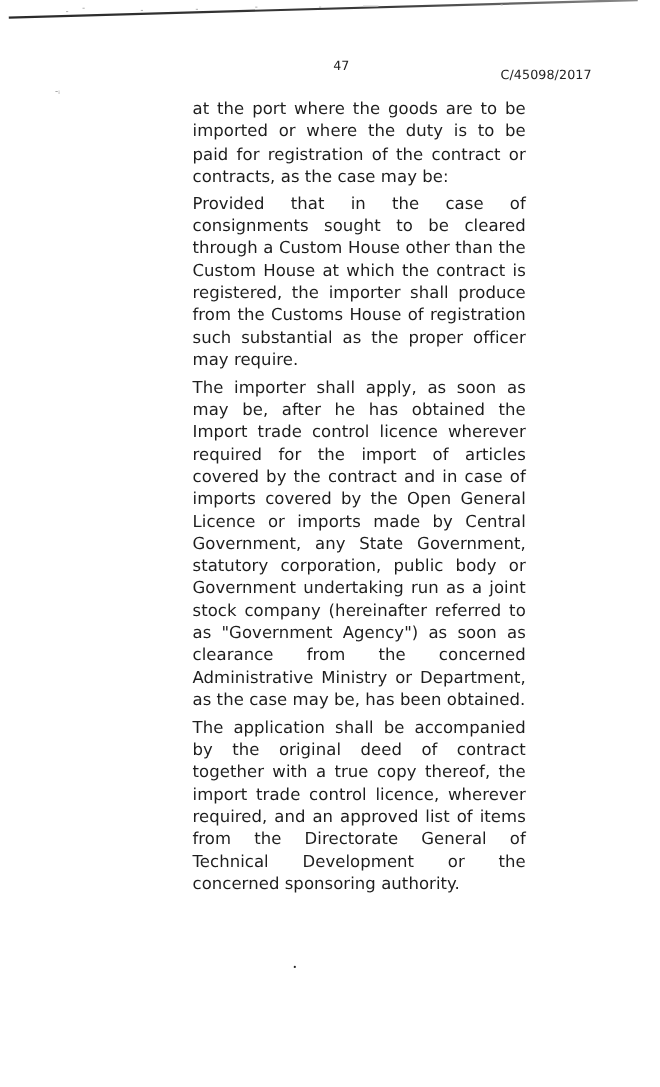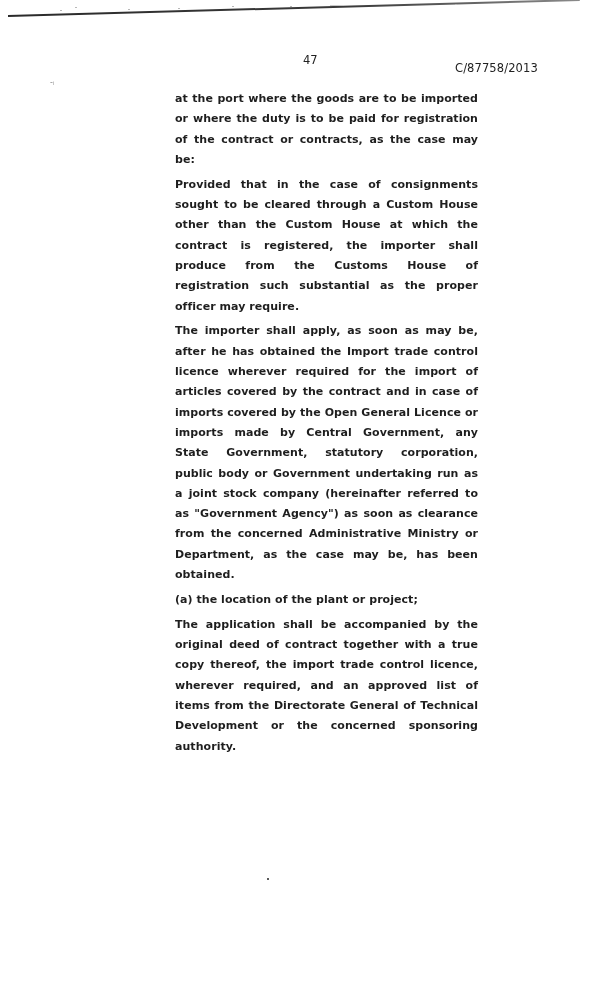--- a/index.html
+++ b/index.html
@@ -55,24 +55,23 @@
       left: 50px;
       top: 78px;
       font-size: 8px;
       color: #888;
     }
     .body-text {
       position: absolute;
       left: 175px;
       top: 89px;
       width: 303px;
-      font-size: 11px;
+      font-size: 15px;
       line-height: 20.3px;
       color: #1e1e1e;
-      font-weight: bold;
     }
     .body-text p {
       margin: 0 0 4.6px 0;
       text-align: justify;
       letter-spacing: 0.05px;
     }
     .stray-dot {
       position: absolute;
       left: 267px;
       top: 878px;
@@ -93,23 +92,22 @@
   <span style="left:178px;top:8px"></span>
   <span style="left:232px;top:6px"></span>
   <span style="left:290px;top:6px"></span>
   <span style="left:330px;top:5px;width:14px;background:#c8c8c8"></span>
   <span style="left:455px;top:4px"></span>
 </div>
 
 <div class="margin-mark">-ᵢ</div>
 
 <div class="page-number">47</div>
-<div class="case-number">C/87758/2013</div>
+<div class="case-number">C/45098/2017</div>
 
 <div class="body-text">
   <p>at the port where the goods are to be imported or where the duty is to be paid for registration of the contract or contracts, as the case may be:</p>
   <p>Provided that in the case of consignments sought to be cleared through a Custom House other than the Custom House at which the contract is registered, the importer shall produce from the Customs House of registration such substantial as the proper officer may require.</p>
   <p>The importer shall apply, as soon as may be, after he has obtained the Import trade control licence wherever required for the import of articles covered by the contract and in case of imports covered by the Open General Licence or imports made by Central Government, any State Government, statutory corporation, public body or Government undertaking run as a joint stock company (hereinafter referred to as "Government Agency") as soon as clearance from the concerned Administrative Ministry or Department, as the case may be, has been obtained.</p>
-  <p>(a) the location of the plant or project;</p>
   <p>The application shall be accompanied by the original deed of contract together with a true copy thereof, the import trade control licence, wherever required, and an approved list of items from the Directorate General of Technical Development or the concerned sponsoring authority.</p>
 </div>
 
 <div class="stray-dot"></div>
 
 </body></html>

